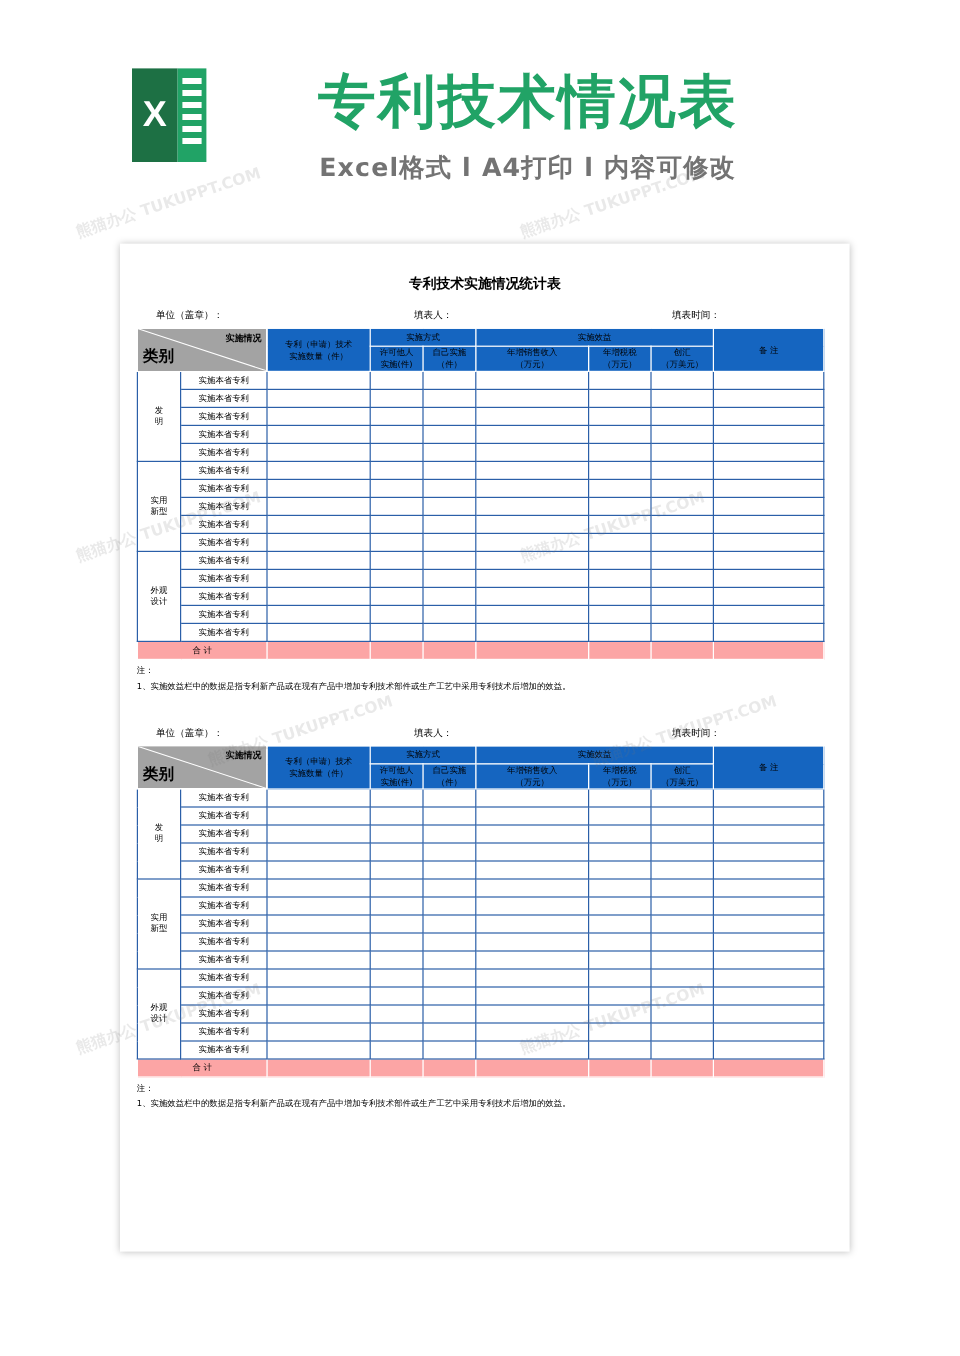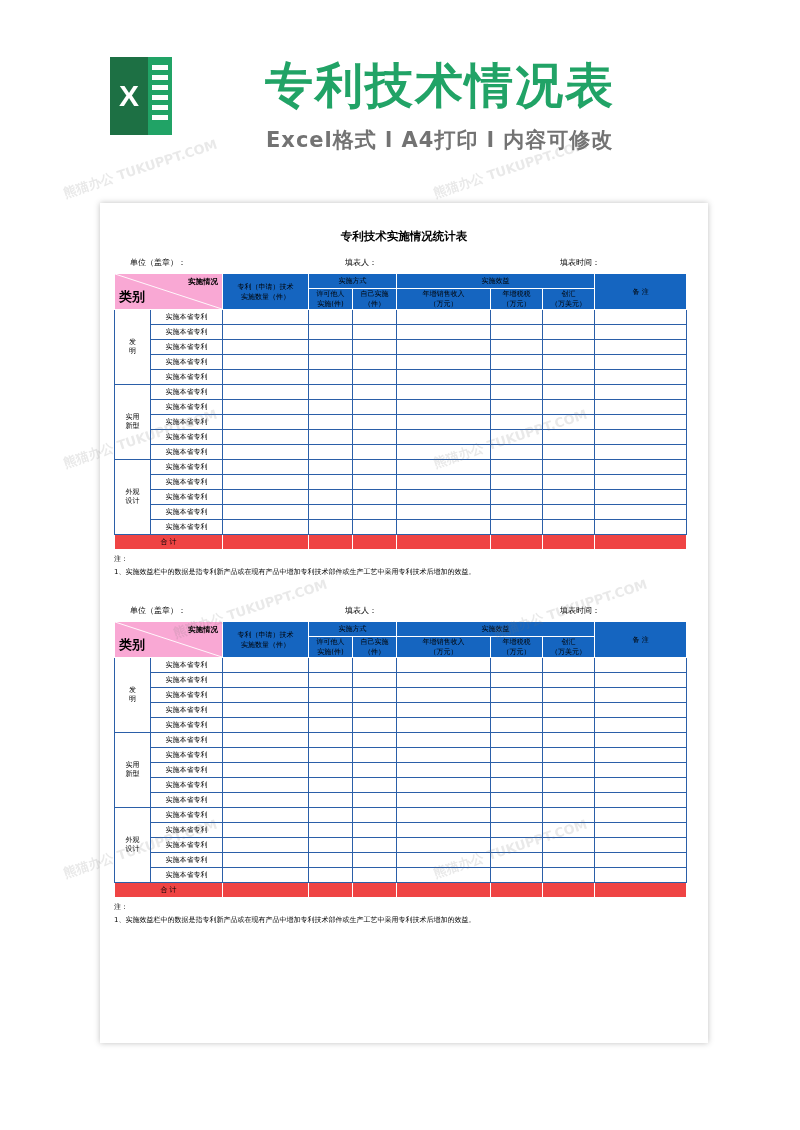--- a/index.html
+++ b/index.html
@@ -79,40 +79,40 @@
     vertical-align:middle;
     padding:0;
     height:14px;
     font-weight:normal;
   }
   .hdr{
     background:#1565c0;color:#ffffff;font-weight:bold;font-size:7.5px;
     border-color:#ffffff !important;
   }
   .hdr-split{
-    background:#f9a8d4;color:#fff;position:relative;height:42px;
+    background:#a3a3a3;color:#fff;position:relative;height:42px;
     border-color:#ffffff !important;
   }
   .hdr-split .diag{
     position:absolute;left:0;top:0;width:100%;height:100%;
   }
   .hdr-split .lbl-tr{
     position:absolute;right:4px;top:3px;font-size:7.5px;font-weight:bold;
   }
   .hdr-split .lbl-bl{
     position:absolute;left:4px;bottom:3px;font-size:13px;font-weight:bold;
   }
   .cat{
     font-size:8px;font-weight:bold;line-height:1.35;
   }
   .subcell{
     text-align:center;font-size:7px;
   }
   .total-row td{
-    background:#ef4444;color:#ffffff;font-weight:bold;font-size:8px;
+    background:#fca5a5;color:#ffffff;font-weight:bold;font-size:8px;
     height:16px;border-color:#ffffff !important;
   }
   .note{
     font-size:7px;color:#000;margin:4px 14px 0 14px;
     font-family:"DejaVu Sans","Liberation Sans",sans-serif;
   }
   .note .n1{margin-bottom:3px;}
   .note .n2{}
   .block2{margin-top:28px;}
   

